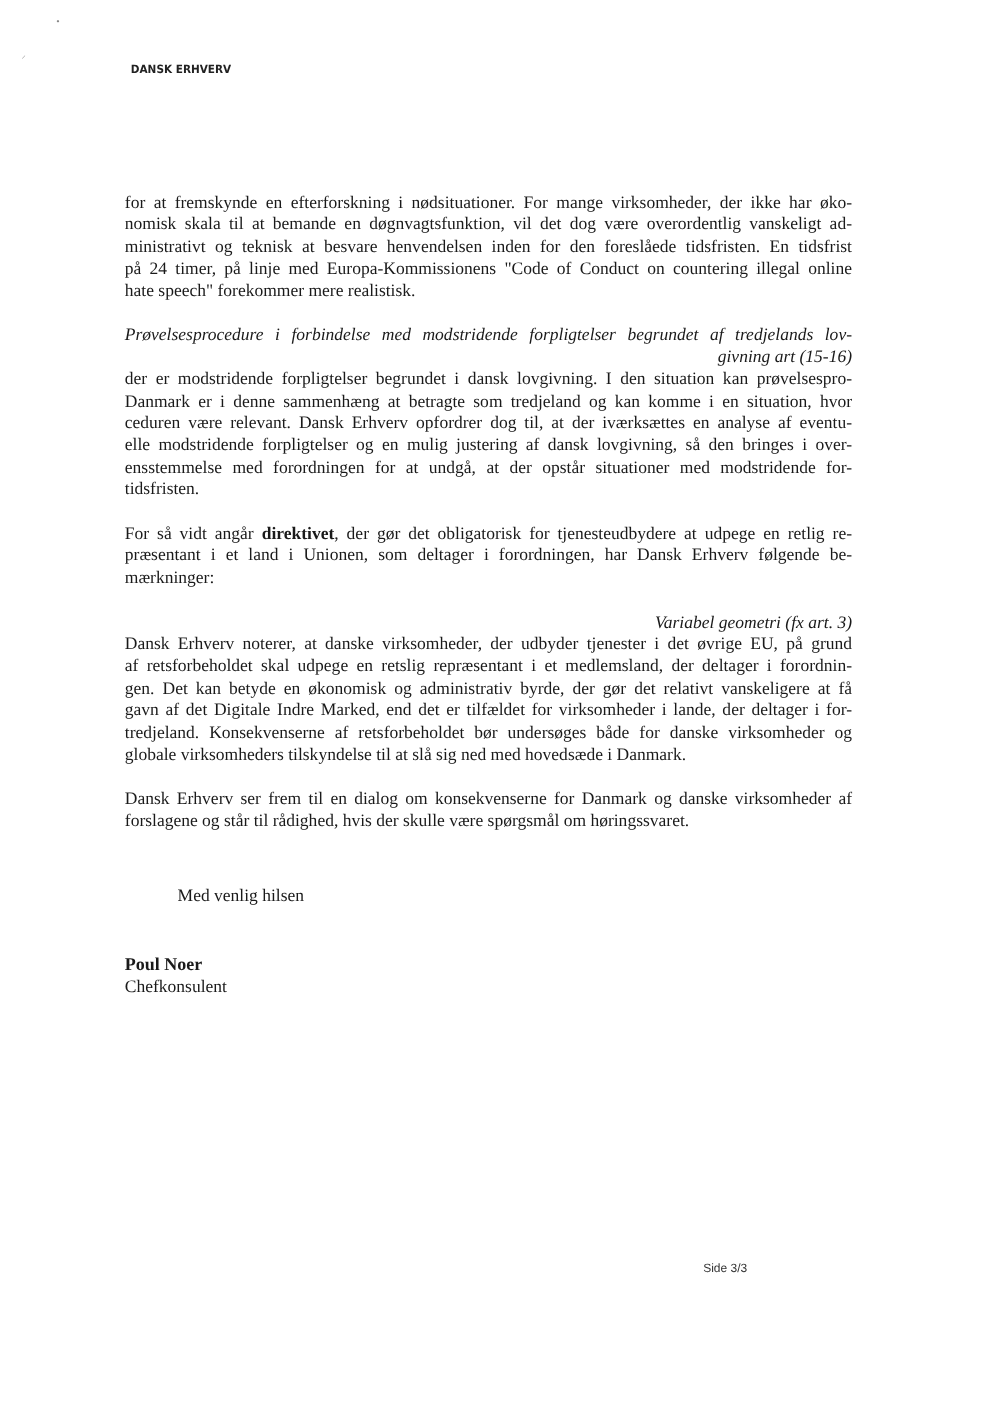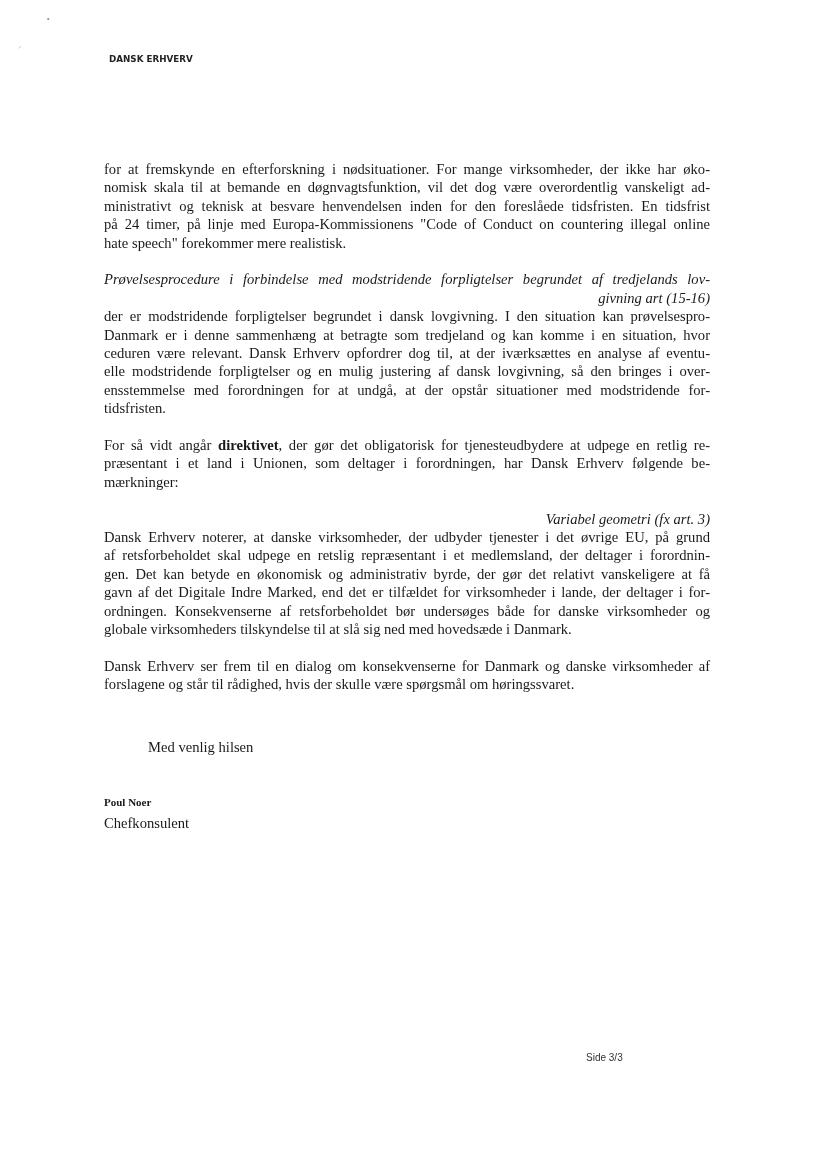--- a/index.html
+++ b/index.html
@@ -9,21 +9,21 @@
   .logo { position: absolute; left: 109px; top: 53px; font-family: "DejaVu Sans", "Liberation Sans", sans-serif;
           font-weight: bold; font-size: 9.5px; letter-spacing: 0; color: #222; transform: scaleX(0.92); transform-origin: left; }
   .body-text { position: absolute; left: 104px; top: 160px; width: 606px;
                font-family: "Liberation Serif", "DejaVu Serif", serif; font-size: 14.6px; line-height: 18.4px; }
   .line { display: block; white-space: nowrap; }
   .just { text-align: justify; text-align-last: justify; }
   .para { margin-bottom: 18.4px; }
   .it { font-style: italic; text-align: right; }
   .b { font-weight: bold; }
   .closing { position: absolute; left: 104px; top: 739px; font-family: "Liberation Serif", serif; font-size: 14.6px; margin-left: 44px; }
-  .sig-name { position: absolute; left: 104px; top: 796px; font-family: "Liberation Serif", serif; font-size: 11px; font-weight: bold; }
+  .sig-name { position: absolute; left: 104px; top: 796px; font-family: "Liberation Serif", serif; font-size: 15px; font-weight: bold; }
   .sig-title { position: absolute; left: 104px; top: 815px; font-family: "Liberation Serif", serif; font-size: 14.6px; }
   .page-num { position: absolute; left: 586px; top: 1052px; font-family: "Liberation Sans", sans-serif; font-size: 10px; color: #333; }
 </style>
 </head>
 <body>
 
 <span class="scan-mark" style="left:47px;top:15px;">•</span>
 <span class="scan-mark" style="left:18px;top:41px;">⸝</span>
 
 <div class="logo">DANSK ERHVERV</div>
@@ -53,21 +53,21 @@
     <span class="line just">præsentant i et land i Unionen, som deltager i forordningen, har Dansk Erhverv følgende be-</span>
     <span class="line">mærkninger:</span>
   </div>
 
   <div class="para">
     <span class="line it">Variabel geometri (fx art. 3)</span>
     <span class="line just">Dansk Erhverv noterer, at danske virksomheder, der udbyder tjenester i det øvrige EU, på grund</span>
     <span class="line just">af retsforbeholdet skal udpege en retslig repræsentant i et medlemsland, der deltager i forordnin-</span>
     <span class="line just">gen. Det kan betyde en økonomisk og administrativ byrde, der gør det relativt vanskeligere at få</span>
     <span class="line just">gavn af det Digitale Indre Marked, end det er tilfældet for virksomheder i lande, der deltager i for-</span>
-    <span class="line just">ordningen. Konsekvenserne af retsforbeholdet bør undersøges både for danske virksomheder og</span>
+    <span class="line just">tredjeland. Konsekvenserne af retsforbeholdet bør undersøges både for danske virksomheder og</span>
     <span class="line">globale virksomheders tilskyndelse til at slå sig ned med hovedsæde i Danmark.</span>
   </div>
 
   <div class="para">
     <span class="line just">Dansk Erhverv ser frem til en dialog om konsekvenserne for Danmark og danske virksomheder af</span>
     <span class="line">forslagene og står til rådighed, hvis der skulle være spørgsmål om høringssvaret.</span>
   </div>
 </div>
 
 <div class="closing">Med venlig hilsen</div>

